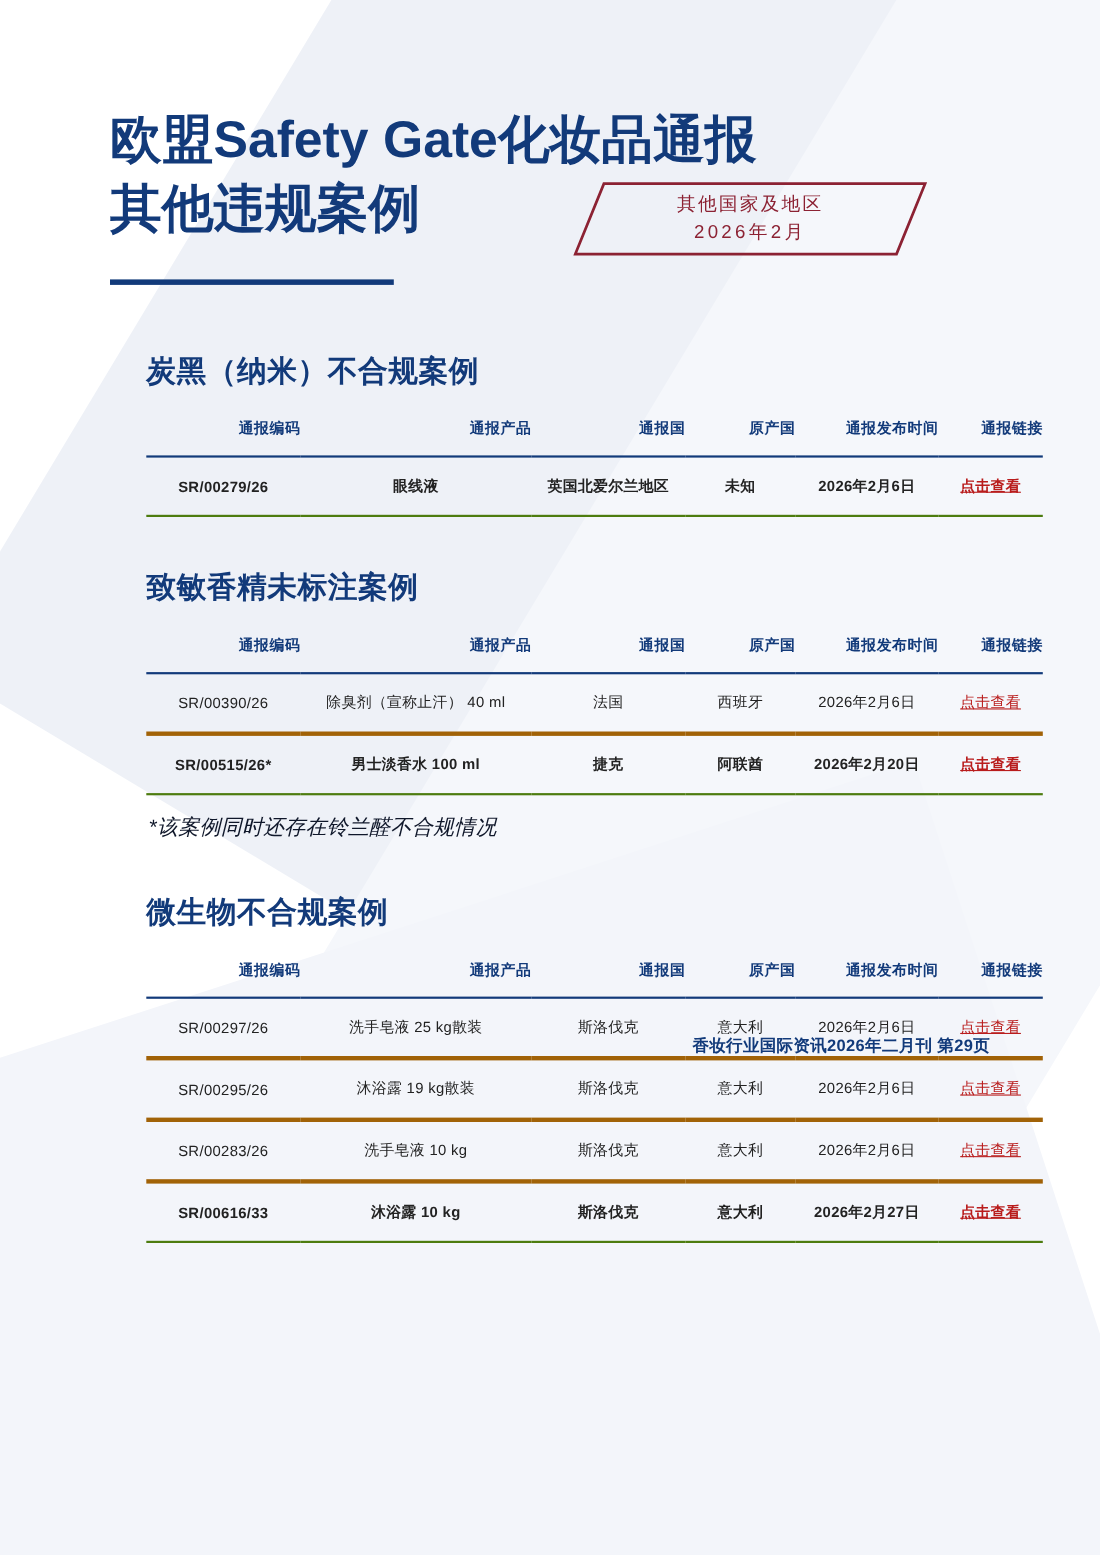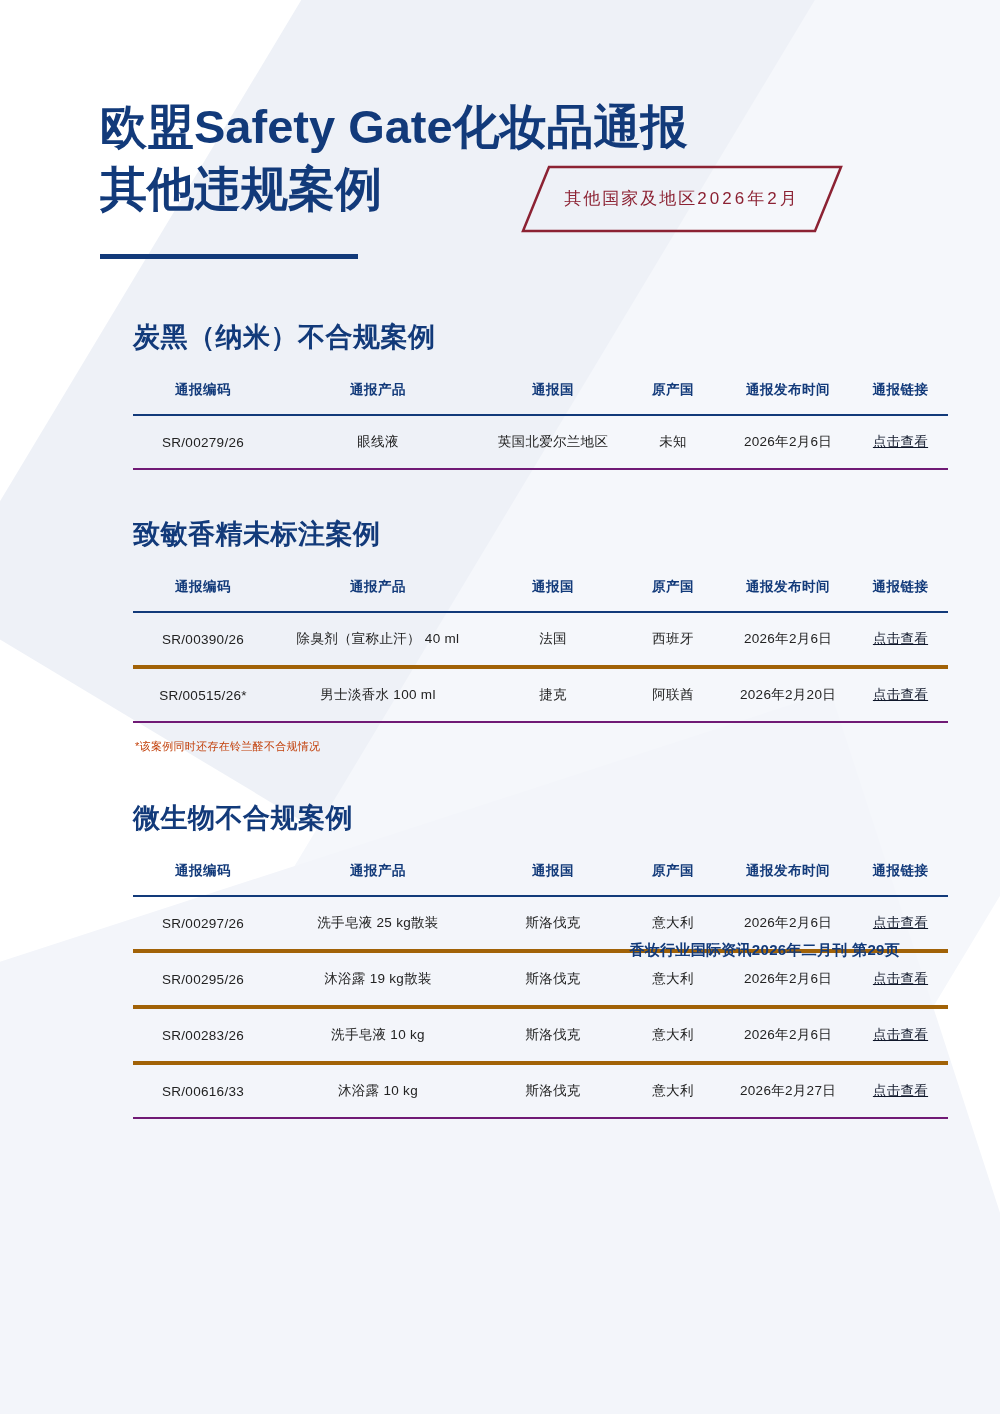--- a/index.html
+++ b/index.html
@@ -93,21 +93,21 @@
     height: 68px;
   }
   .ribbon-shape {
     position: absolute;
     inset: 0;
   }
   .ribbon-text {
     position: absolute;
     inset: 0;
     display: flex;
-    flex-direction: row;
+    flex-direction: column;
     align-items: center;
     justify-content: center;
     color: #8c2233;
     font-size: 17px;
     line-height: 1.45;
     letter-spacing: 2px;
   }
   .ribbon-text .l2 {
     letter-spacing: 3px;
   }
@@ -132,53 +132,55 @@
   table.data {
     width: 800px;
     border-collapse: collapse;
     table-layout: fixed;
   }
   table.data th {
     font-size: 13.5px;
     font-weight: bold;
     color: #123a7a;
     padding: 0 0 15px 0;
-    text-align: center;
+    text-align: right;
     border-bottom: 2px solid #123a7a;
     letter-spacing: 0.5px;
   }
   table.data td {
     font-size: 13.5px;
     color: #222222;
     padding: 17px 2px;
     text-align: center;
     border-bottom: 4px solid #a16207;
     letter-spacing: 0.3px;
   }
   table.data tr.last-row td {
-    border-bottom: 2px solid #701a75;
+    border-bottom: 2px solid #4d7c0f;
+    font-weight: bold;
   }
   td.link a {
-    color: #0f172a;
+    color: #b91c1c;
     text-decoration: underline;
     font-size: 13.5px;
   }
 
   .col-code  { width: 140px; }
   .col-prod  { width: 210px; }
   .col-notif { width: 140px; }
   .col-orig  { width: 100px; }
   .col-date  { width: 130px; }
   .col-link  { width: 95px; }
 
   .footnote {
-    font-size: 11px;
-    color: #c2410c;
+    font-size: 19px;
+    color: #0f172a;
     margin: 16px 0 0 2px;
     letter-spacing: 0.3px;
+    font-style: italic;
   }
 
   
   .footer {
     position: absolute;
     left: 0;
     right: 0;
     bottom: 32px;
     padding-right: 100px;
     text-align: right;

